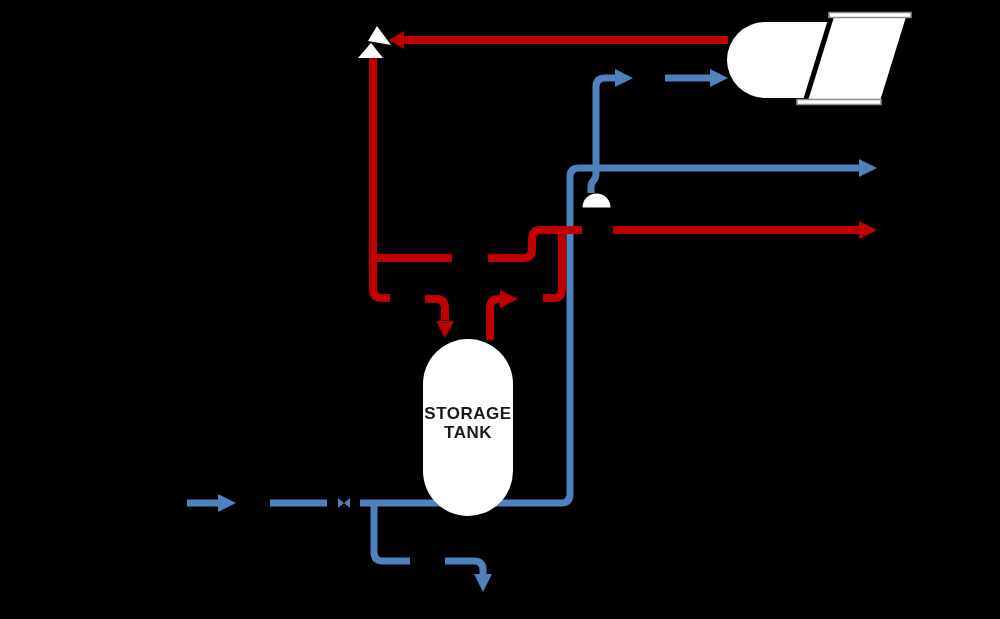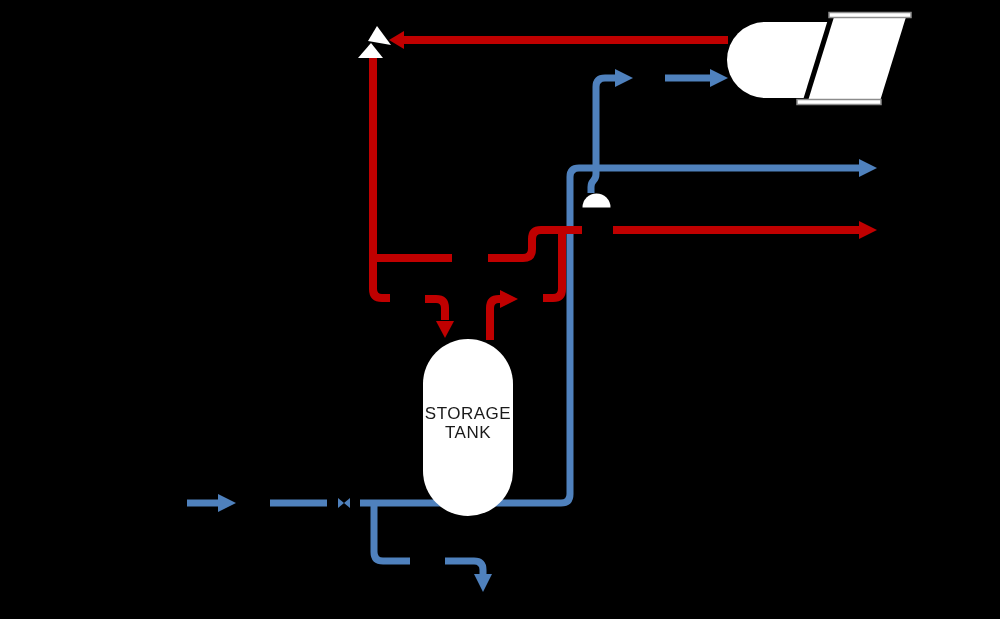--- a/index.html
+++ b/index.html
@@ -2,20 +2,21 @@
 <html style="--background: #000000; --hot: #C00000; --cold: #4F81BD; --shape_fill: #FFFFFF; --bar_edge: #8C8C8C; --label_text: #1A1A1A;"><head>
 <meta charset="utf-8">
 <style>
   html, body { margin: 0; padding: 0; background: #000; }
   .canvas {
     position: relative;
     width: 1000px; height: 619px;
     background: var(--background, #000);
     overflow: hidden;
     font-family: "Liberation Sans", sans-serif;
+    font-weight: bold;
   }
   svg { position: absolute; inset: 0; display: block; }
   .pipe { fill: none; stroke-linecap: butt; }
   .hot  { stroke: var(--hot, #C00000); stroke-width: 8; }
   .cold { stroke: var(--cold, #4F81BD); stroke-width: 7; }
   .hot-fill  { fill: var(--hot, #C00000); stroke: none; }
   .cold-fill { fill: var(--cold, #4F81BD); stroke: none; }
   .white-fill { fill: var(--shape_fill, #FFFFFF); stroke: none; }
   .bar { fill: var(--shape_fill, #FFFFFF); stroke: var(--bar_edge, #8C8C8C); stroke-width: 1.5; }
   .gap-line { stroke: var(--background, #000000); stroke-width: 5; fill: none; }

